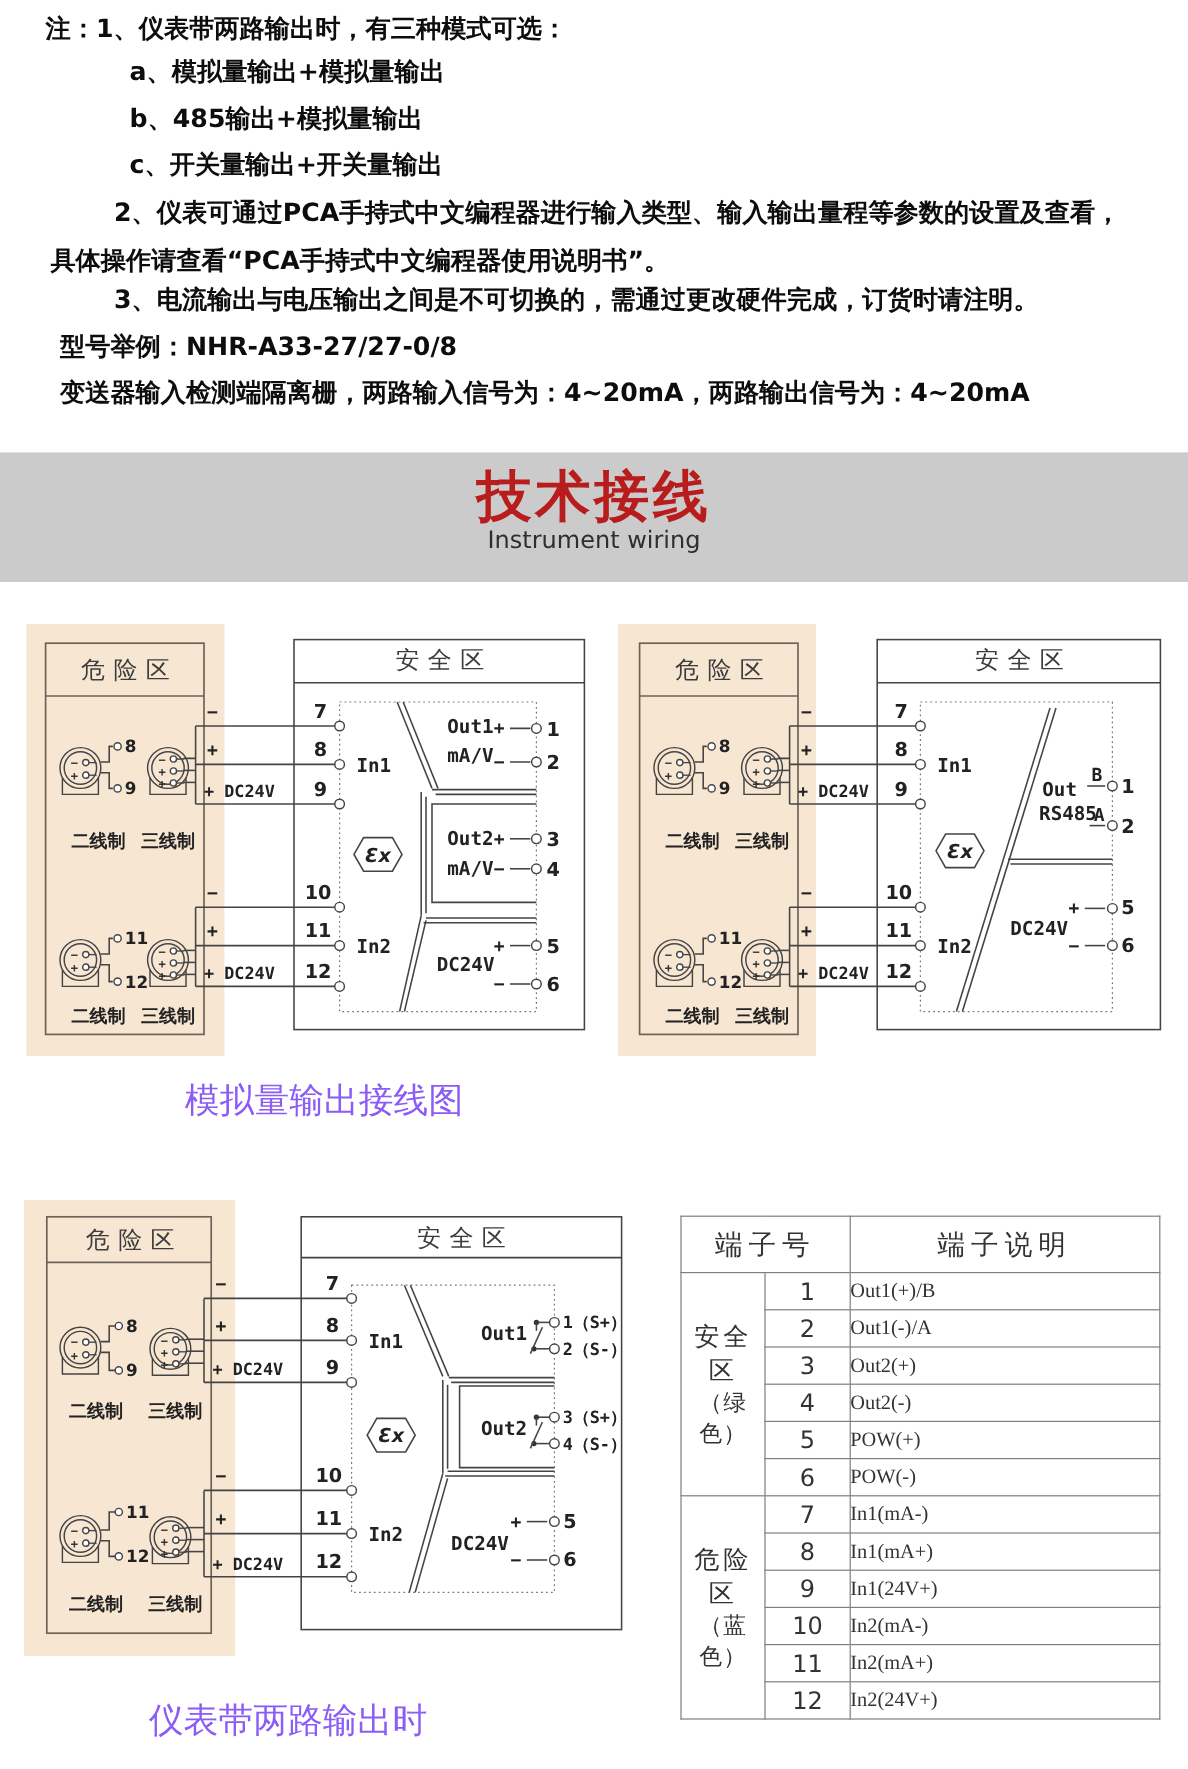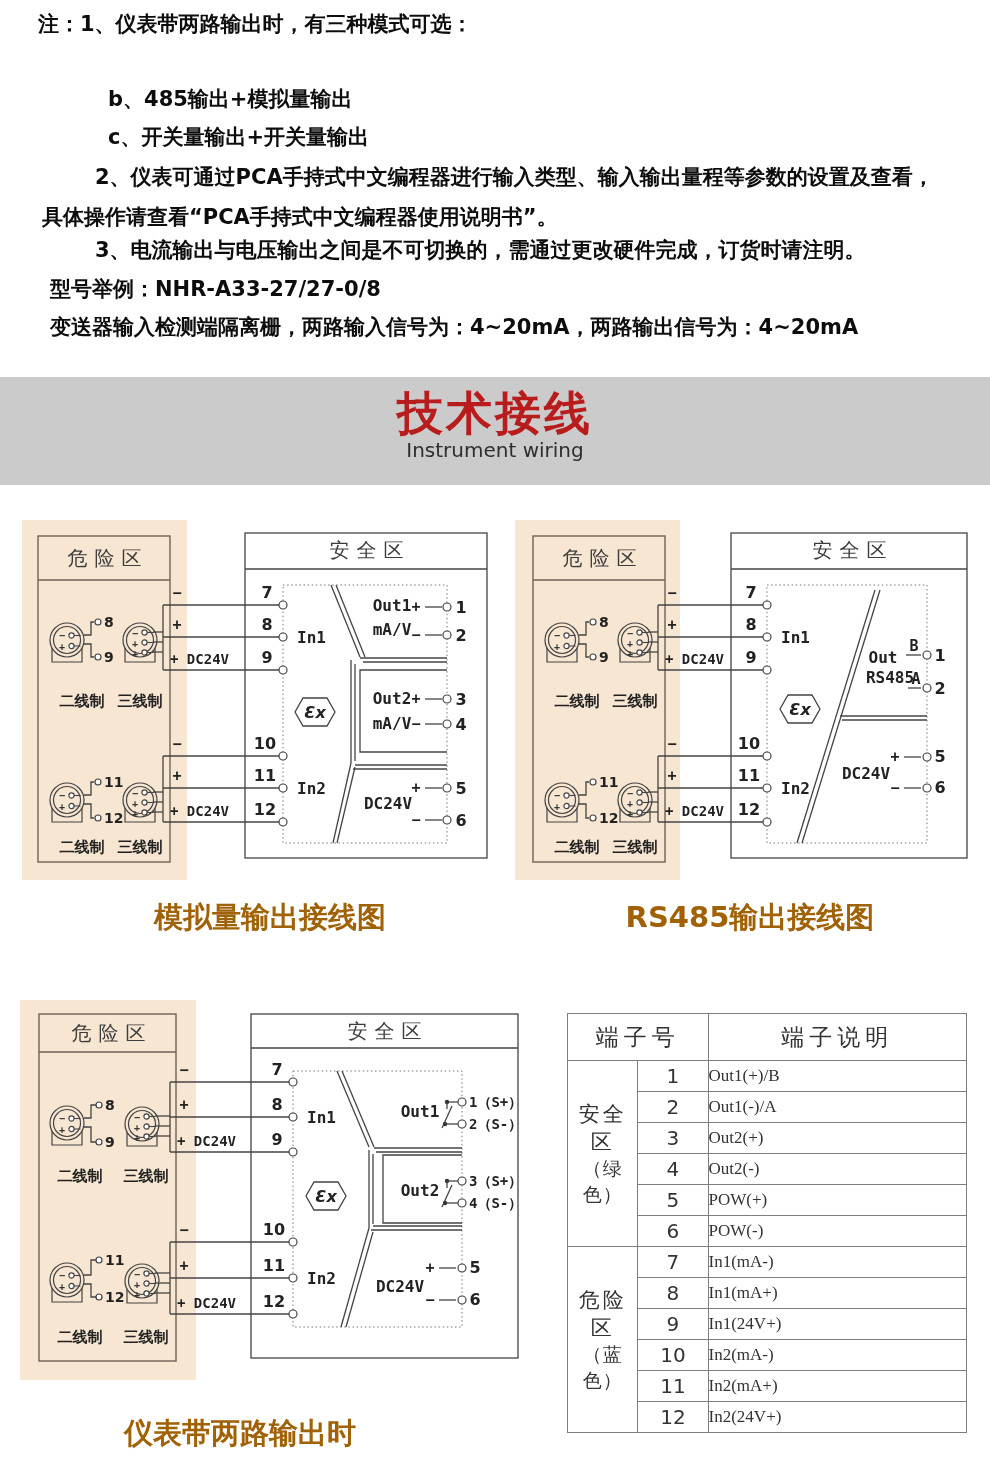--- a/index.html
+++ b/index.html
@@ -11,21 +11,21 @@
   .nl{position:absolute;white-space:nowrap}
   
   .banner{position:absolute;left:0;top:377px;width:990px;height:108px;background:#cbcbcb;text-align:center}
   .banner-title{padding-top:6px;font-size:46px;font-weight:bold;letter-spacing:3px;color:#b91c1c}
   .banner-sub{font-size:20px;color:#2e2e2e;margin-top:-7px}
   
   .diag{position:absolute}
   .d1{left:20px;top:517px}
   .d2{left:510px;top:517px}
   .d3{left:20px;top:1000px}
-  .cap{position:absolute;font-size:29px;font-weight:bold;text-align:center;color:#a16207;white-space:nowrap}
+  .cap{position:absolute;font-size:29px;font-weight:normal;text-align:center;color:#8b5cf6;white-space:nowrap}
   .cap1{left:20px;top:898px;width:500px}
   .cap2{left:510px;top:898px;width:480px}
   .cap3{left:20px;top:1414px;width:440px}
   
   .beige{fill:#f7e6d2}
   .ln{stroke:#444;stroke-width:1.3;fill:none}
   .brown{stroke:#6e6257;stroke-width:1.4;fill:none}
   .oc{fill:#fff;stroke:#444;stroke-width:1.2}
   .dotted{fill:none;stroke:#787878;stroke-width:1;stroke-dasharray:1.5 2.6}
   .fdot{fill:#333;stroke:none}
@@ -86,20 +86,21 @@
       <line x1="7.1" y1="12.5" x2="13.5" y2="12.5"></line>
       <path d="M-15,8V22H15V8"></path>
     </g>
   </defs>
 </svg>
 
 <div class="page">
 
   <div class="notes">
     <div class="nl" style="left:38px;top:10px">注：1、仪表带两路输出时，有三种模式可选：</div>
+    <div class="nl" style="left:108px;top:46px">a、模拟量输出+模拟量输出</div>
     <div class="nl" style="left:108px;top:85px">b、485输出+模拟量输出</div>
     <div class="nl" style="left:108px;top:123px">c、开关量输出+开关量输出</div>
     <div class="nl" style="left:95px;top:163px">2、仪表可通过PCA手持式中文编程器进行输入类型、输入输出量程等参数的设置及查看，</div>
     <div class="nl" style="left:42px;top:203px">具体操作请查看“PCA手持式中文编程器使用说明书”。</div>
     <div class="nl" style="left:95px;top:236px">3、电流输出与电压输出之间是不可切换的，需通过更改硬件完成，订货时请注明。</div>
     <div class="nl" style="left:50px;top:275px">型号举例：NHR-A33-27/27-0/8</div>
     <div class="nl" style="left:50px;top:313px">变送器输入检测端隔离栅，两路输入信号为：4~20mA，两路输出信号为：4~20mA</div>
   </div>
 
   <div class="banner">
@@ -451,21 +452,20 @@
     <text class="t-sgn" x="410" y="273">+</text>
     <text class="t-sgn" x="410" y="305">−</text>
     <text class="t-out" x="380" y="292">DC24V</text>
     <circle class="oc" cx="442" cy="268" r="4"></circle>
       <circle class="oc" cx="442" cy="300" r="4"></circle>
     <text class="t-num" x="455" y="273">5</text>
     <text class="t-num" x="455" y="305">6</text>
   </svg>
 
   <div class="cap cap1">模拟量输出接线图</div>
-  <div class="cap cap2">RS485输出接线图</div>
   <div class="cap cap3">仪表带两路输出时</div>
 
   <table class="tt">
     <tbody>
         <tr>
       <th colspan="2" class="col-g">端子号</th>
       <th class="col-d">端子说明</th>
     </tr>
     <tr>
       <td rowspan="6" class="gcell col-g">

